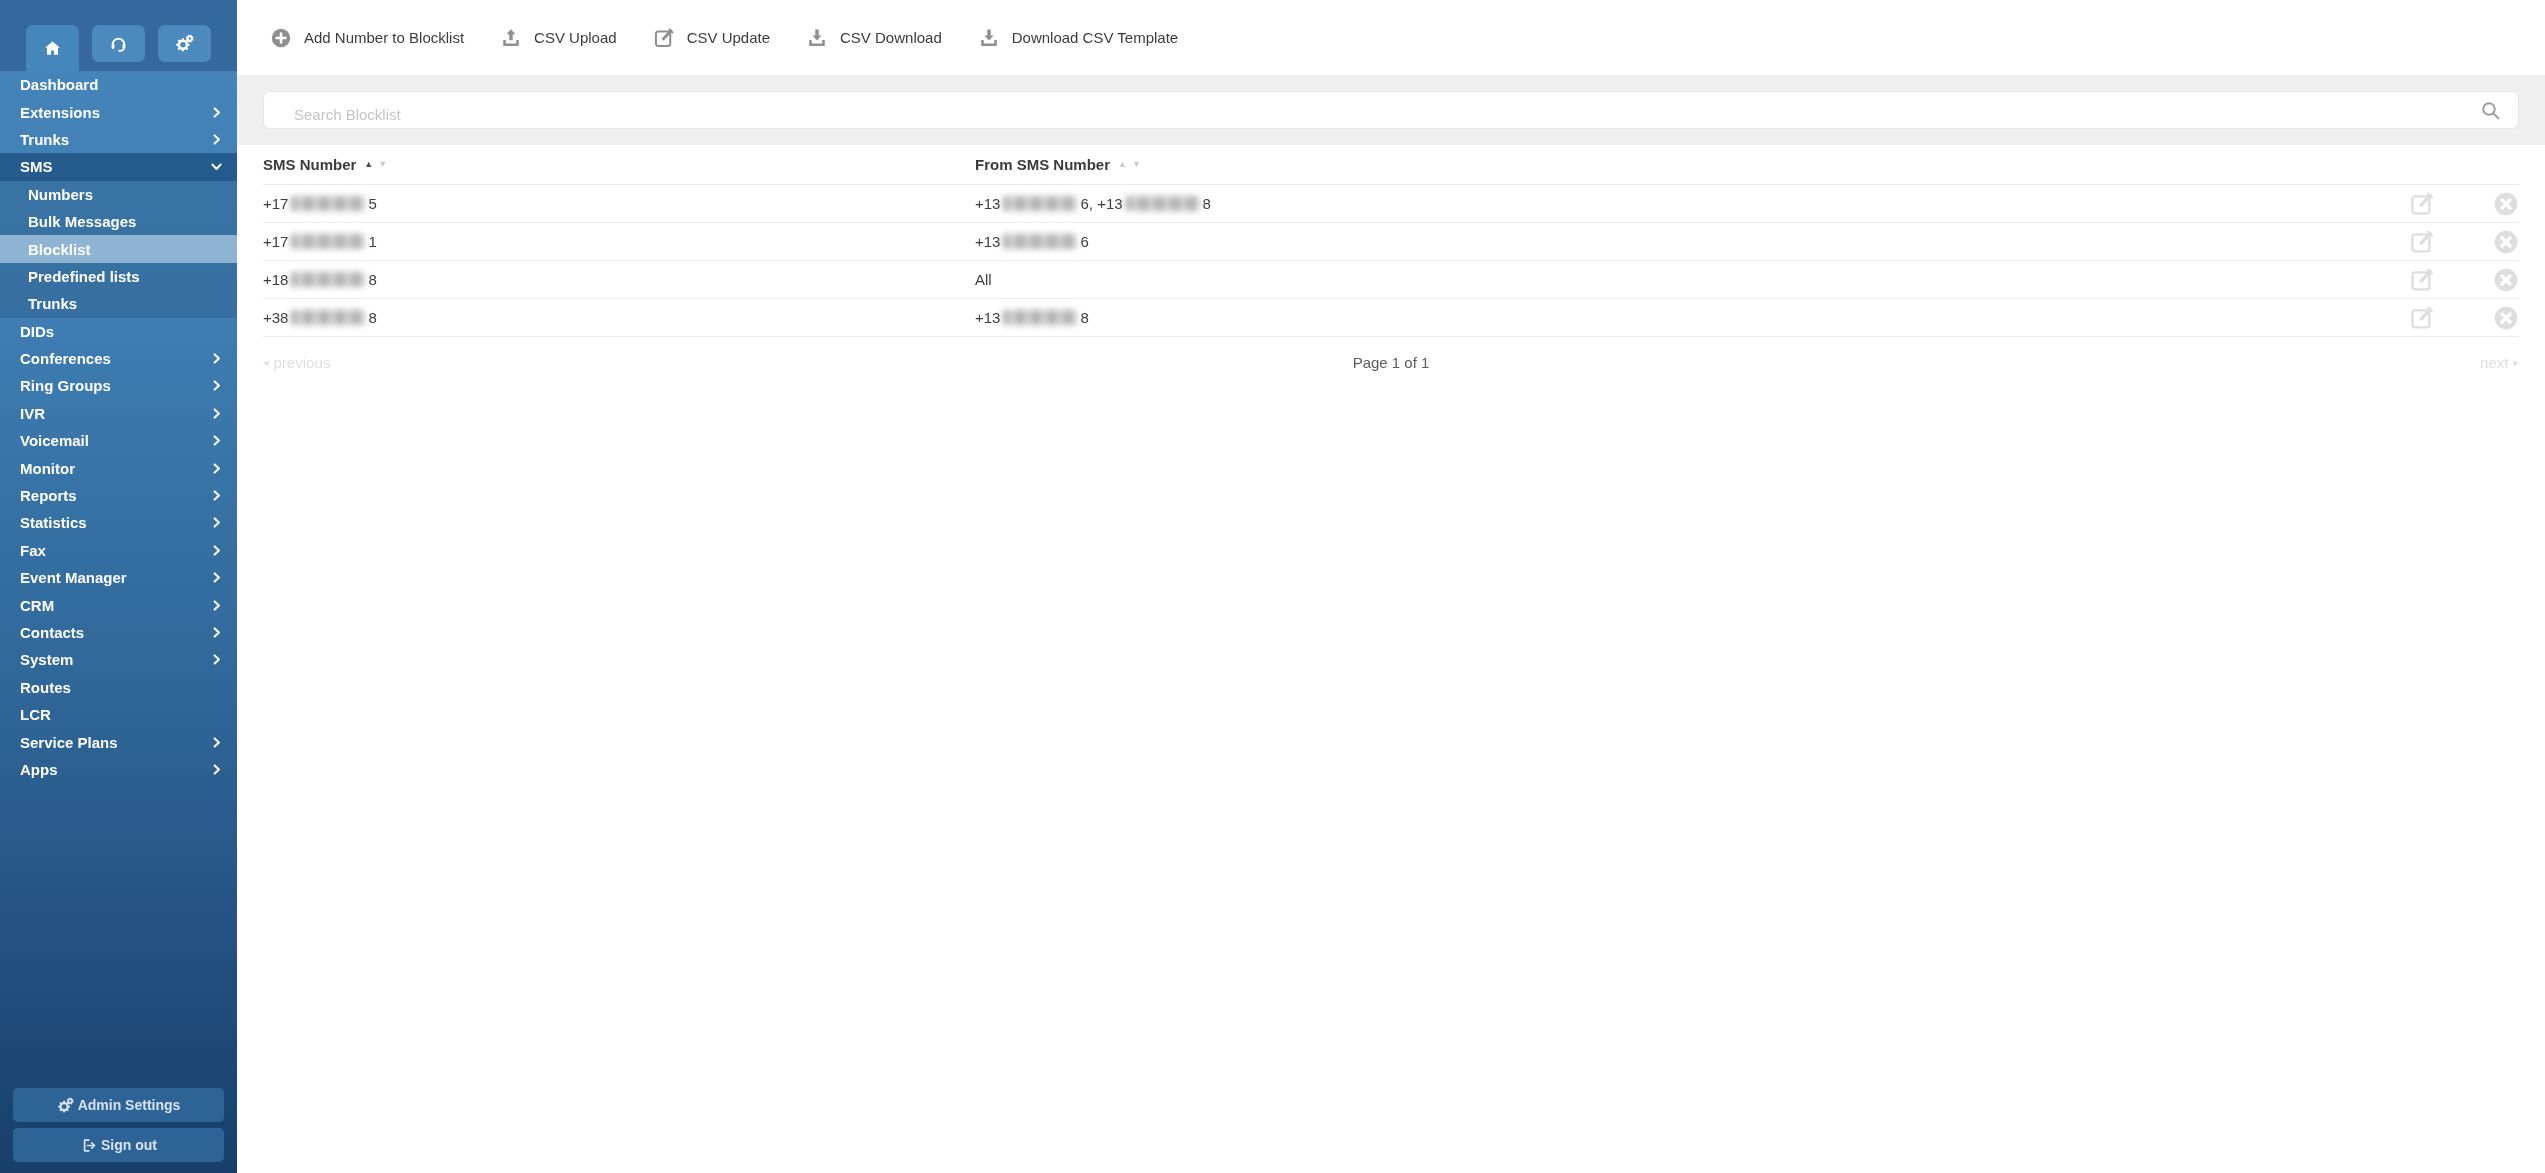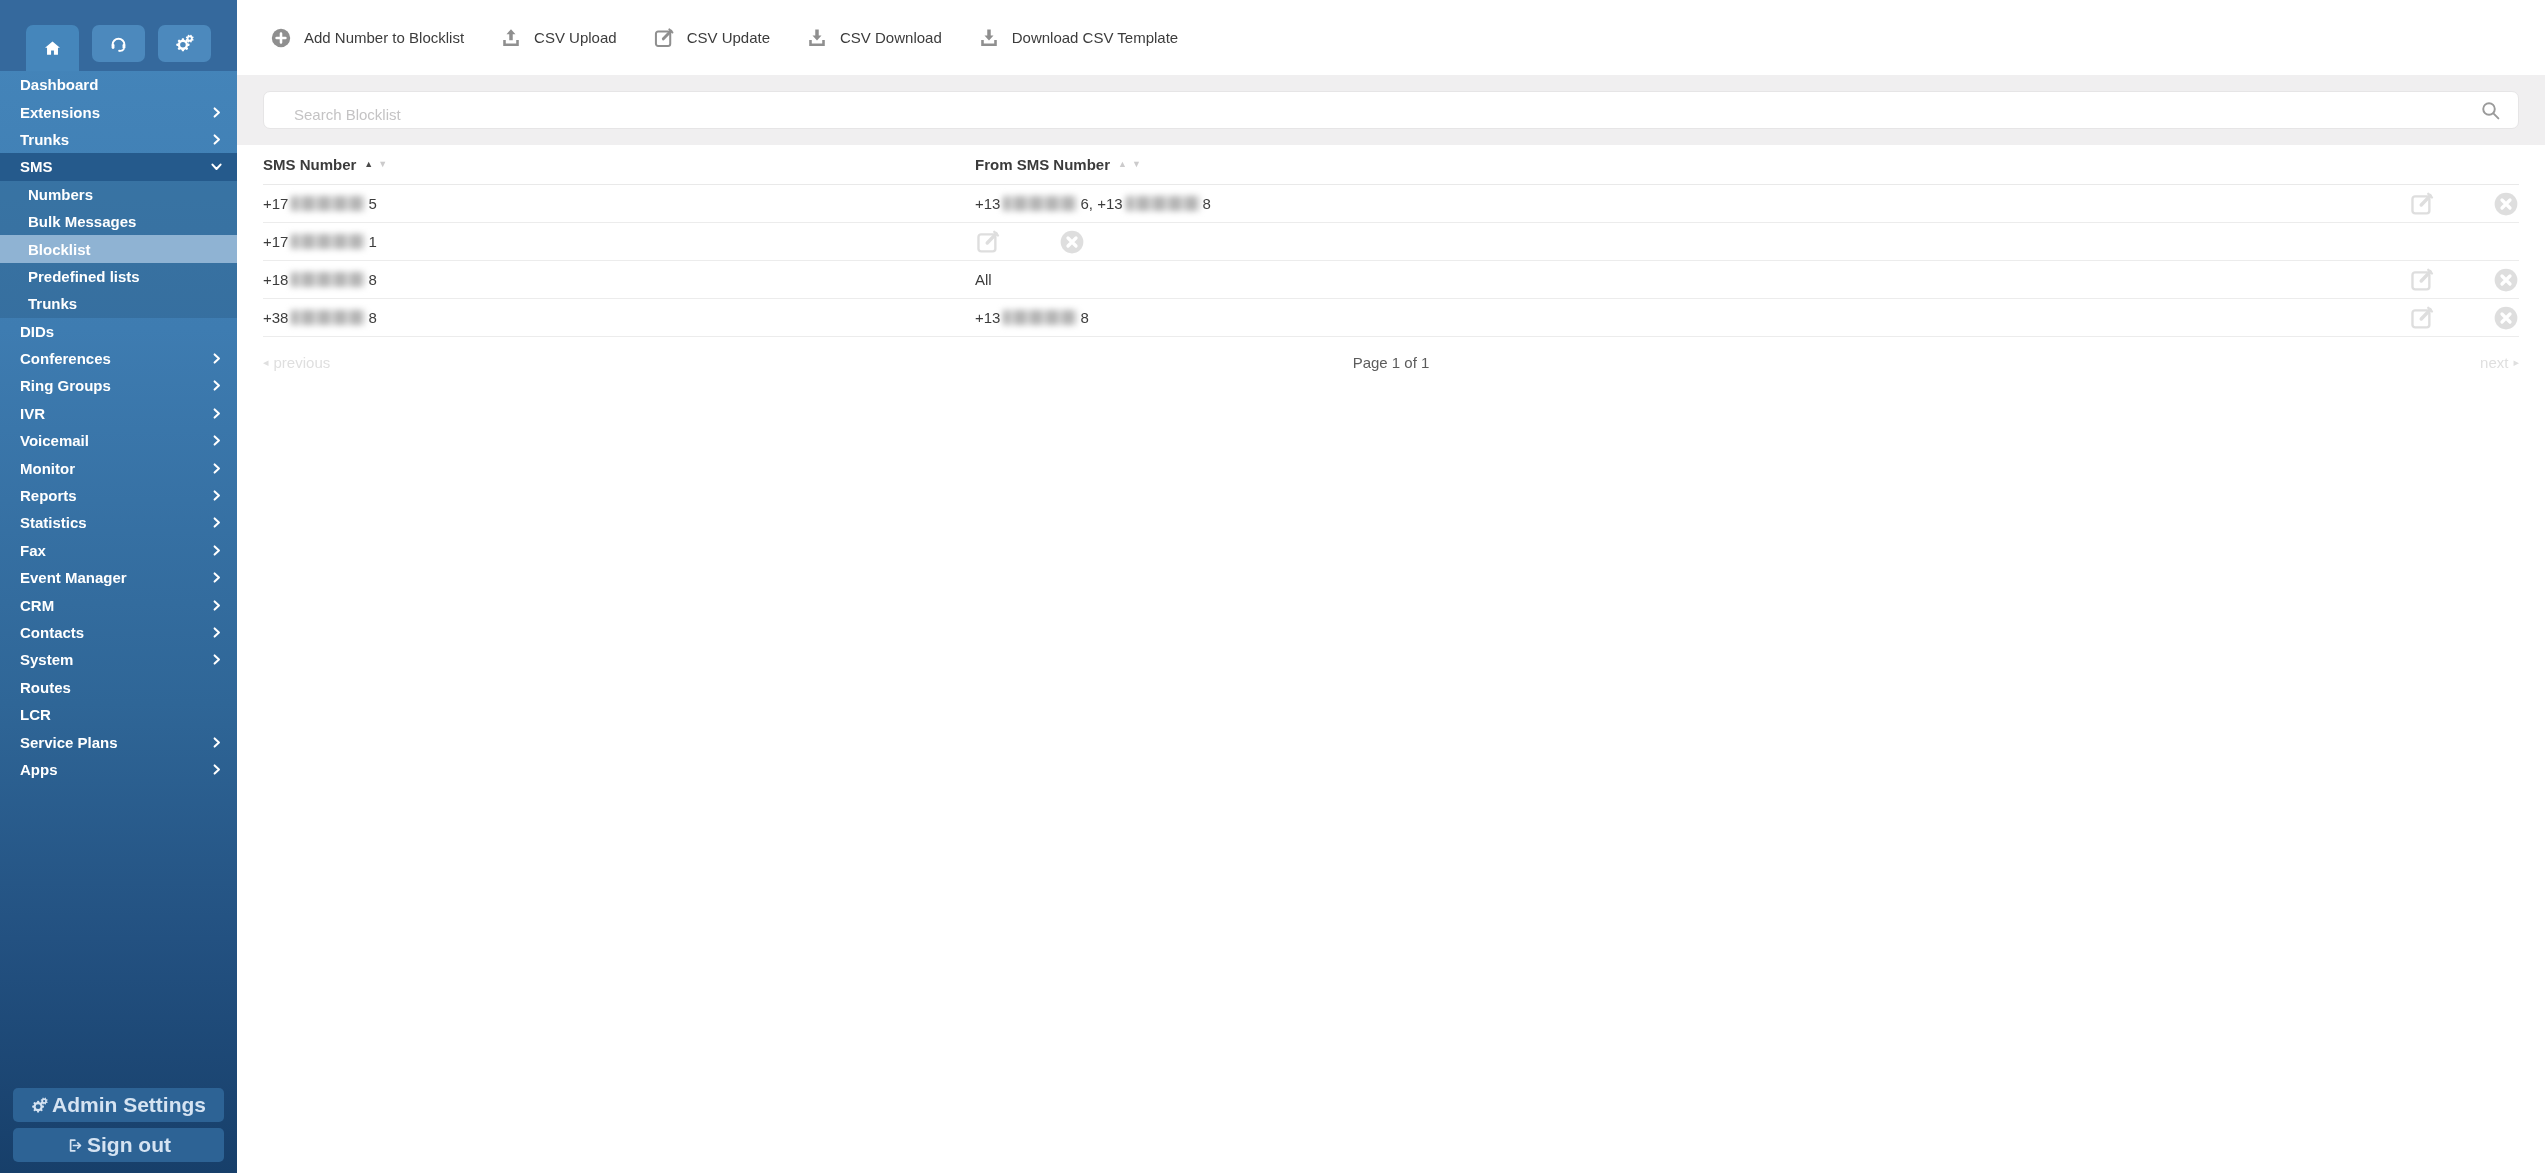--- a/index.html
+++ b/index.html
@@ -49,21 +49,21 @@
   .submenu { background: rgba(10,34,58,0.14); }
   .item.sub { padding-left:28px; }
   .item.sub.selected { background: var(--sidebar-selected-item-bg,#8FB3D3); }
 
   .side-bottom { position:absolute; left:0; bottom:0; width:100%; }
   .side-btn {
     display:flex; align-items:center; justify-content:center; gap:4px;
     width:211px; height:34px; margin:0 8px 6px 13px;
     background: var(--sidebar-button-bg,#2D6395);
     border:none; border-radius:5px;
-    color:#D5E3F2; font-family:inherit; font-size:21px; font-weight:700;
+    color:#D5E3F2; font-family:inherit; font-size:14px; font-weight:700;
     cursor:pointer;
   }
   .side-btn:last-child { margin-bottom:11px; }
   .side-btn .bicon { display:flex; }
   .side-btn .bicon svg { width:17px; height:17px; }
 
   
   .main {
     position:absolute; left:237px; top:0; right:0; height:100%;
     display:flex; flex-direction:column; background:#fff;
@@ -500,20 +500,21 @@
                   <svg viewBox="0 0 24 24" style="width: 26px; height: 26px;">
                     <circle cx="12" cy="12" r="10.5" fill="currentColor"></circle>
                     <path d="M8.3 8.3l7.4 7.4M15.7 8.3l-7.4 7.4" stroke="#ffffff" stroke-width="3" stroke-linecap="round"></path>
                   </svg>
                 </span>
               </button>
             </div>
           </div>
           <div class="trow">
             <div class="col-sms">+17<span class="blur"></span>1</div>
+            <div class="col-from">+13<span class="blur"></span>6</div>
             <div class="col-actions">
               <button class="act-btn">
                 <span style="display: flex;">
                   <svg viewBox="0 0 24 24" fill="none" stroke="currentColor" style="width: 26px; height: 26px;">
                     <rect x="3.2" y="5" width="15.6" height="15.6" rx="2.4" stroke-width="2.2"></rect>
                     <path d="M11.3 12.9L19.6 4.3" stroke-width="3.2" stroke-linecap="round"></path>
                     <path d="M17.8 2.6l3.4 3.4" stroke-width="2.2" stroke-linecap="round"></path>
                   </svg>
                 </span>
               </button>

